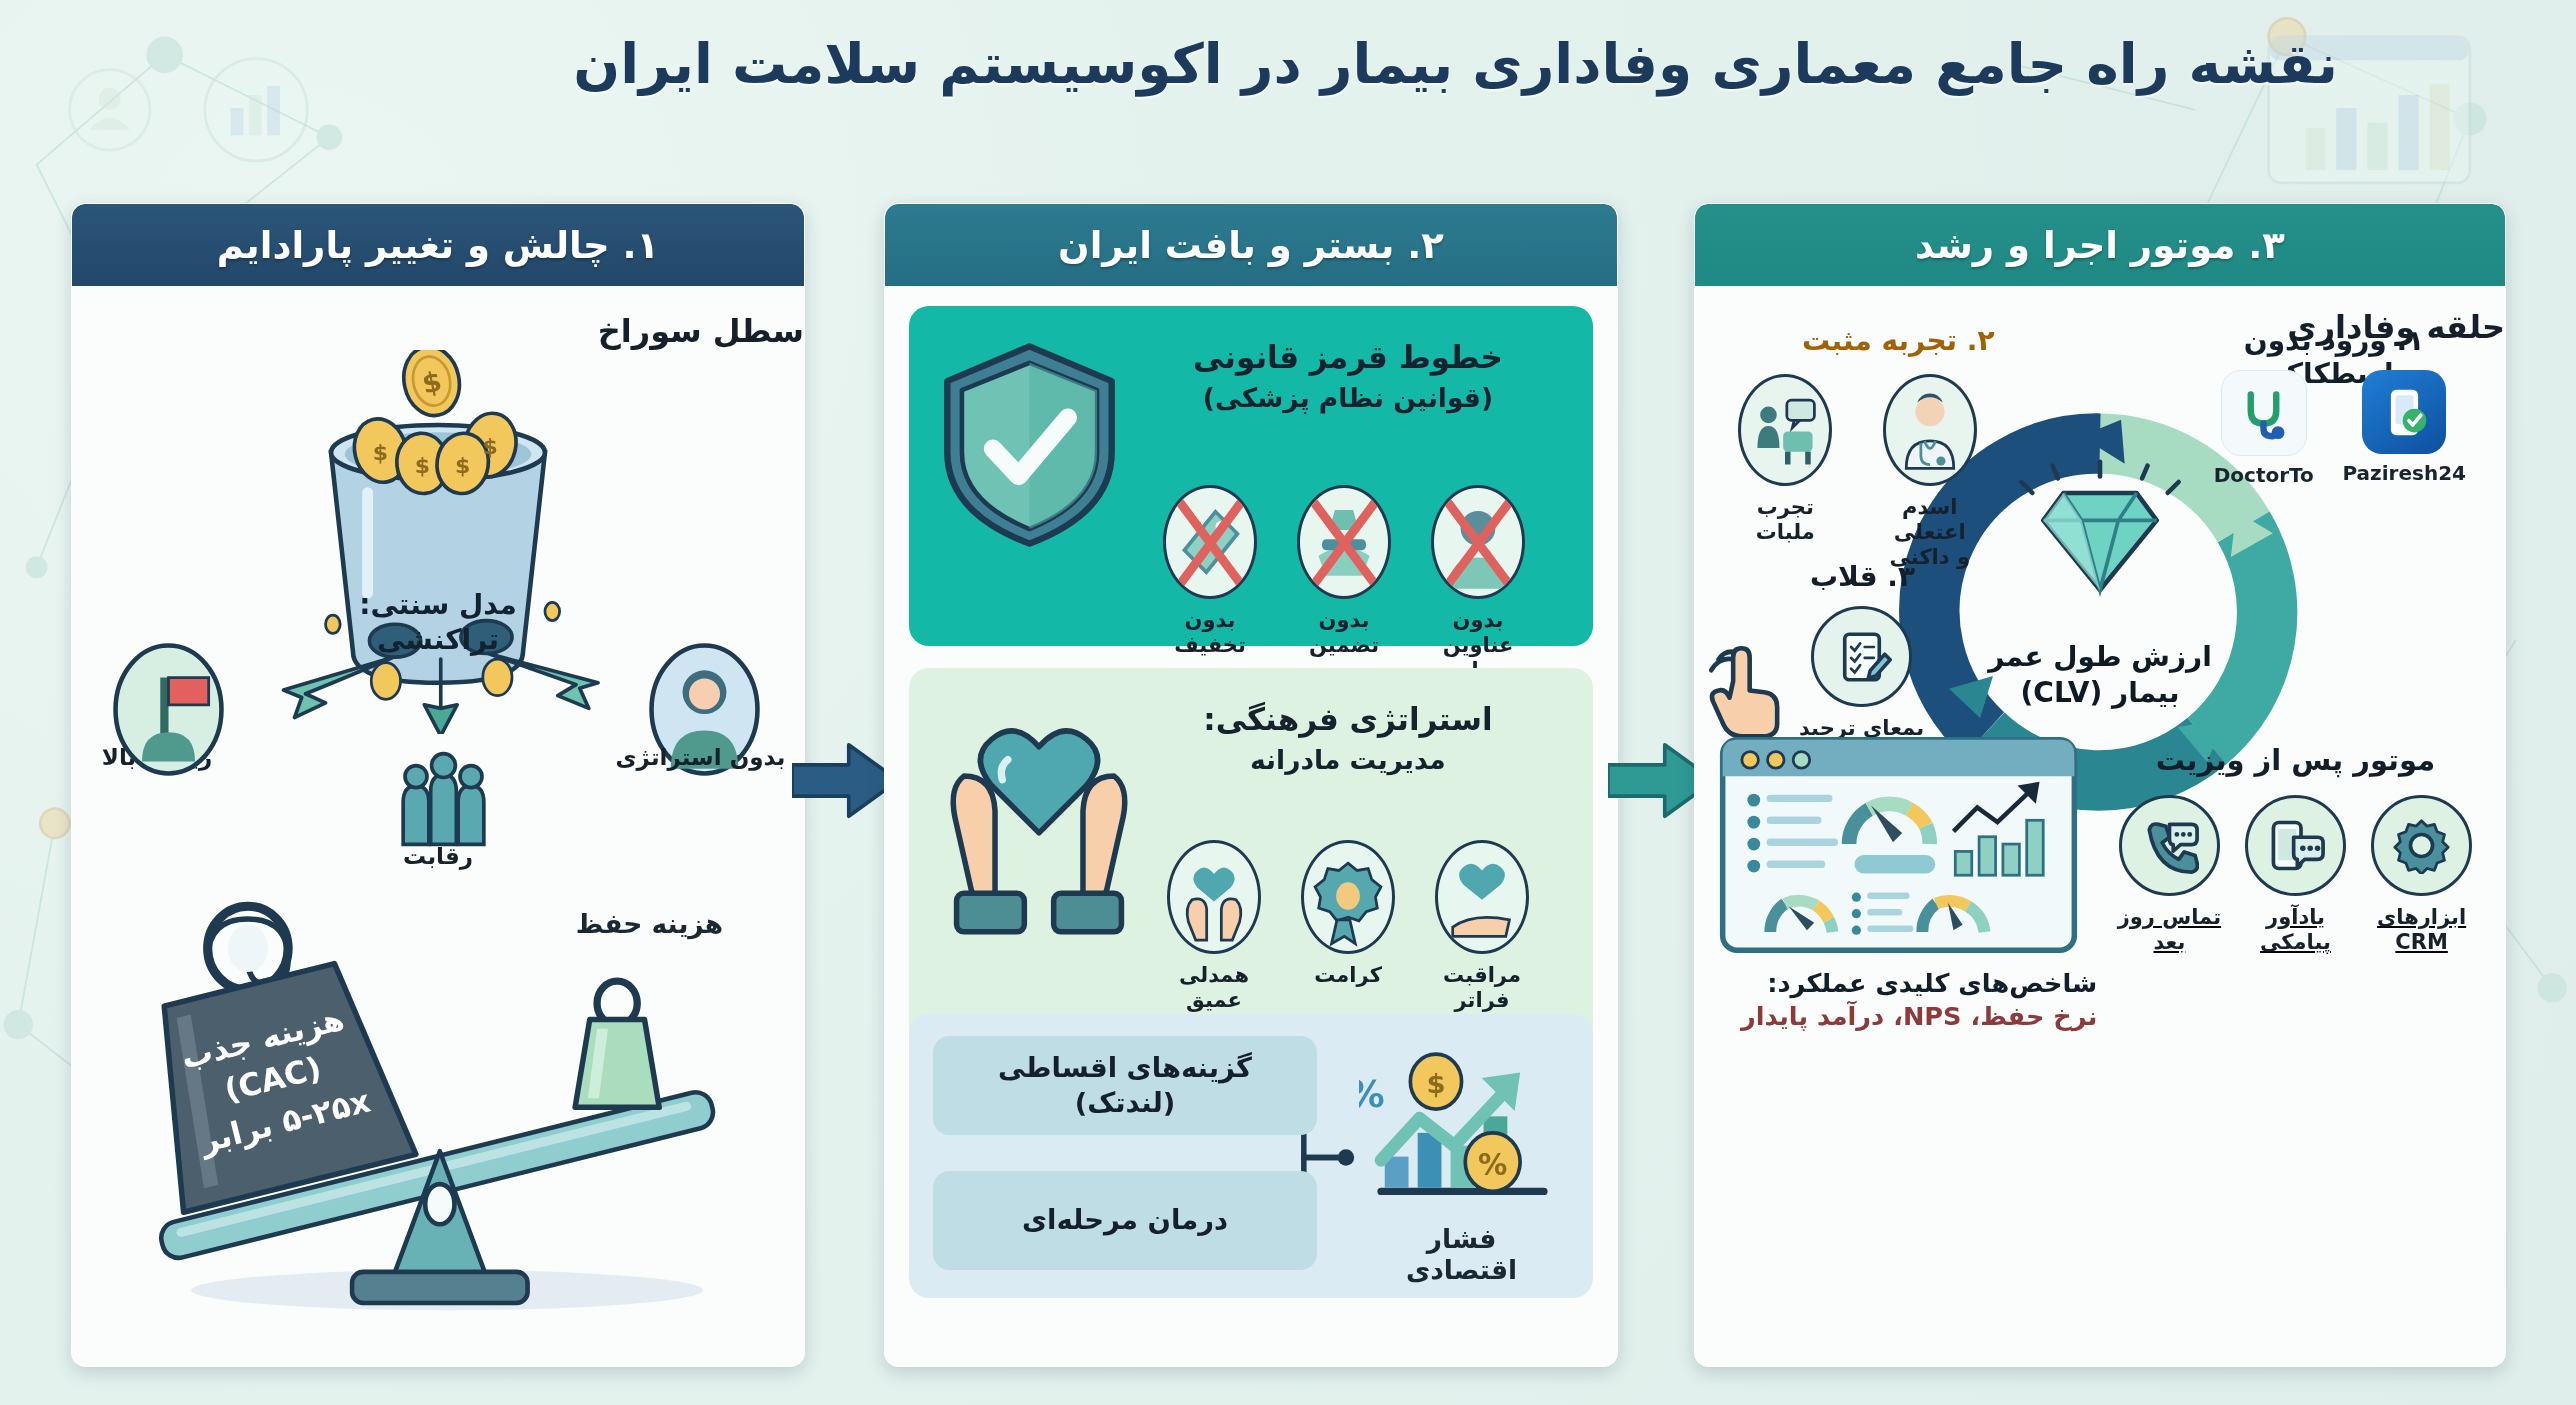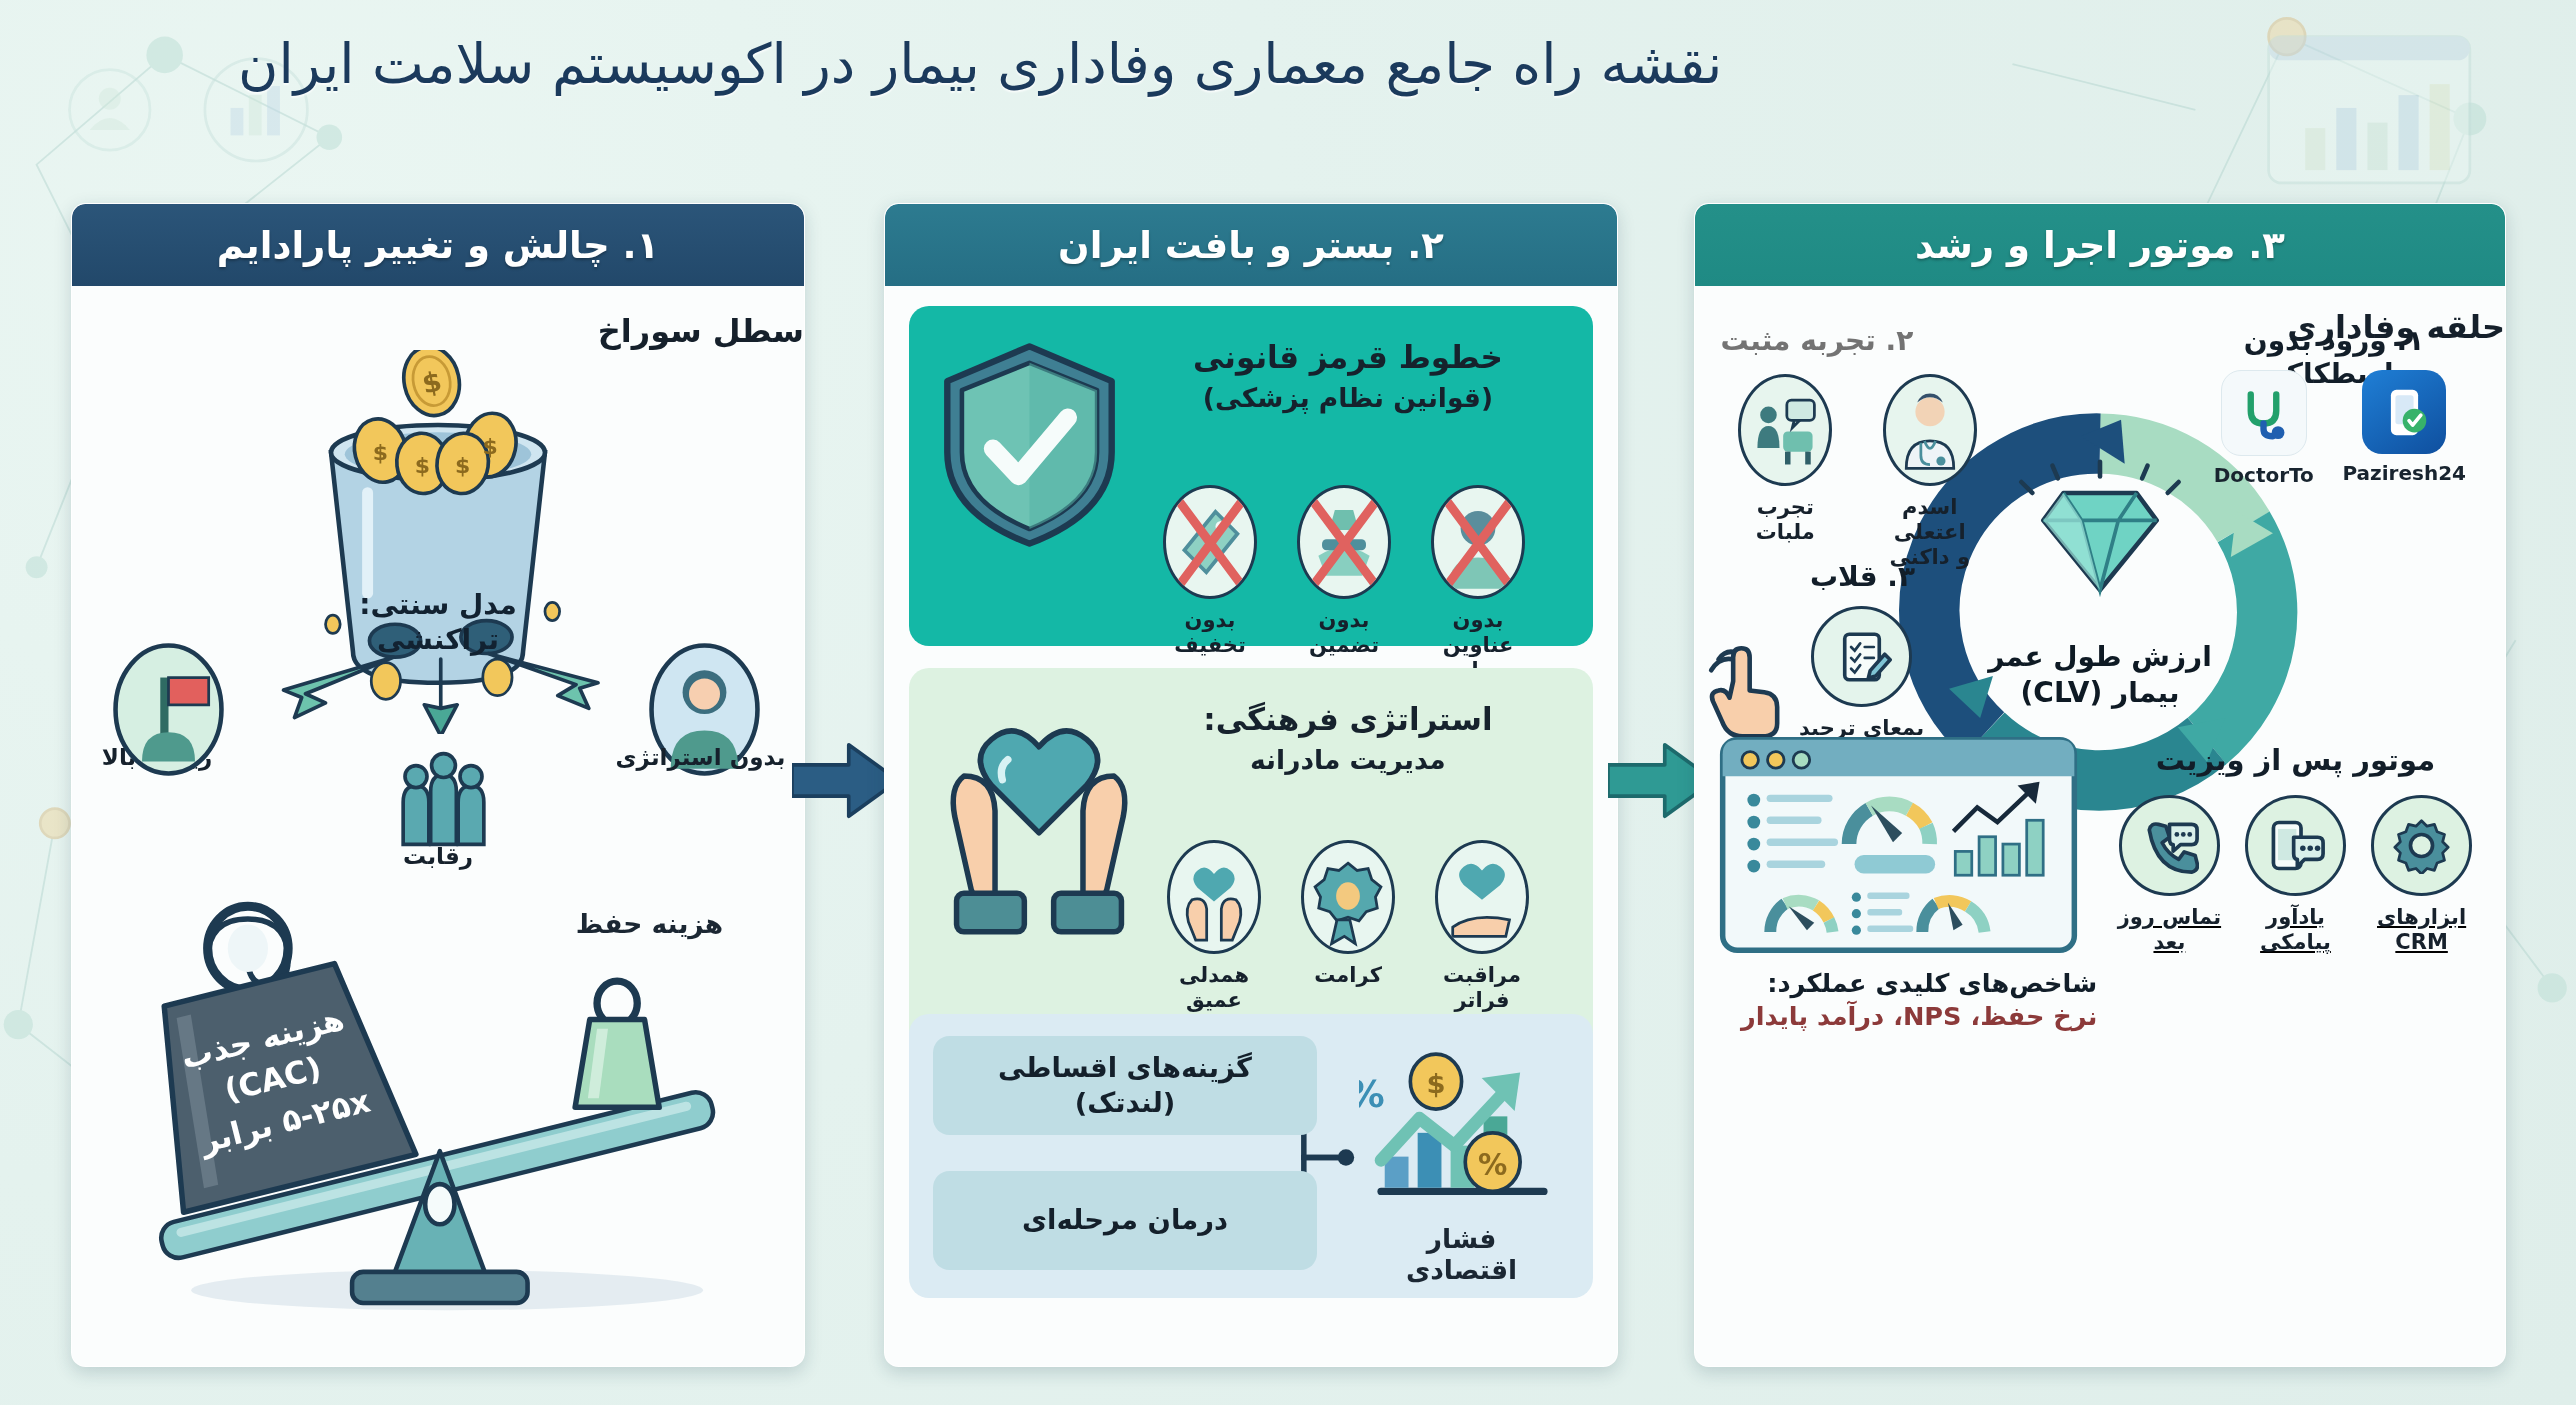--- a/index.html
+++ b/index.html
@@ -7,22 +7,22 @@
     width:2576px;height:1405px;overflow:hidden;position:relative;
     font-family:"DejaVu Sans","Liberation Sans",sans-serif;
     background:#e3f1ee;
   }
   #stage{position:absolute;inset:0;background:
       radial-gradient(circle at 12% 18%, #eaf6f2 0%, #e4f2ee 38%, #dfeeea 100%);
   }
   .bgnet{position:absolute;inset:0;pointer-events:none;opacity:.55;}
   
   .title{
-    position:absolute;top:31px;left:0;right:0;text-align:left;
-    font-size:55px;font-weight:normal;line-height:1.22;
+    position:absolute;top:31px;left:0;right:0;text-align:right;
+    font-size:55px;font-weight:bold;line-height:1.22;
     color:#1b3a5c;letter-spacing:0;padding:0 238px;
     text-shadow:0 1.8px 1.8px rgba(255,255,255,.75);
   }
   
   .col{position:absolute;top:203px;bottom:38px;border-radius:14.6px;
        background:#fbfdfd;box-shadow:0 5.5px 16.5px rgba(20,60,80,.18);
        border:0.9px solid rgba(255,255,255,.9);overflow:hidden;}
   #col1{left:71px;width:732px;}
   #col2{left:884px;width:732px;}
   #col3{left:1694px;width:810px;}
@@ -75,21 +75,21 @@
   #ringWrap{position:absolute;top:110px;left:50%;transform:translateX(-50%);}
   #clvText{position:absolute;top:353px;left:50%;transform:translateX(-50%);
     width:274px;text-align:center;font-size:28px;font-weight:bold;color:#0e1a24;line-height:1.3;}
   .c3lab{position:absolute;}
   #labStep1{top:38px;right:20px;width:302px;font-size:28px;font-weight:bold;color:#121e29;text-align:center;}
   #appsRow{position:absolute;top:84px;right:31px;width:280px;display:flex;gap:16.5px;justify-content:center;}
   .app{width:124px;text-align:center;}
   .app-tile{width:84px;height:84px;margin:0 auto 7.3px;border-radius:20px;
     display:flex;align-items:center;justify-content:center;}
   .app-name{font-size:20px;font-weight:bold;color:#18242f;}
-  #labStep2{top:38px;left:25.6px;width:274px;font-size:28px;font-weight:bold;color:#737373;text-align:left;}
+  #labStep2{top:38px;left:25.6px;width:274px;font-size:28px;font-weight:bold;color:#a16207;text-align:right;}
   #step2icons{position:absolute;top:88px;left:20px;width:285px;display:flex;gap:16.5px;justify-content:center;}
   .s2{width:128px;text-align:center;}
   .s2 .ov{width:88px;height:106px;margin:0 auto 9.1px;border:3.7px solid #1d3a51;border-radius:50%;
     background:#e7f5ee;display:flex;align-items:center;justify-content:center;}
   #labStep3{top:274px;left:53px;width:229px;font-size:28px;font-weight:bold;color:#121e29;text-align:center;}
   #step3icon{position:absolute;top:320px;left:84px;width:165px;text-align:center;}
   #step3icon .ov{width:95px;height:95px;margin:0 auto 9.1px;border:3.7px solid #1d3a51;border-radius:50%;
     background:#e4f4ec;display:flex;align-items:center;justify-content:center;}
   #postTitle{position:absolute;top:457px;right:22px;width:375px;font-size:29px;font-weight:bold;color:#121e29;text-align:center;}
   #postRow{position:absolute;top:509px;right:22px;width:375px;display:flex;gap:9.1px;justify-content:center;}

